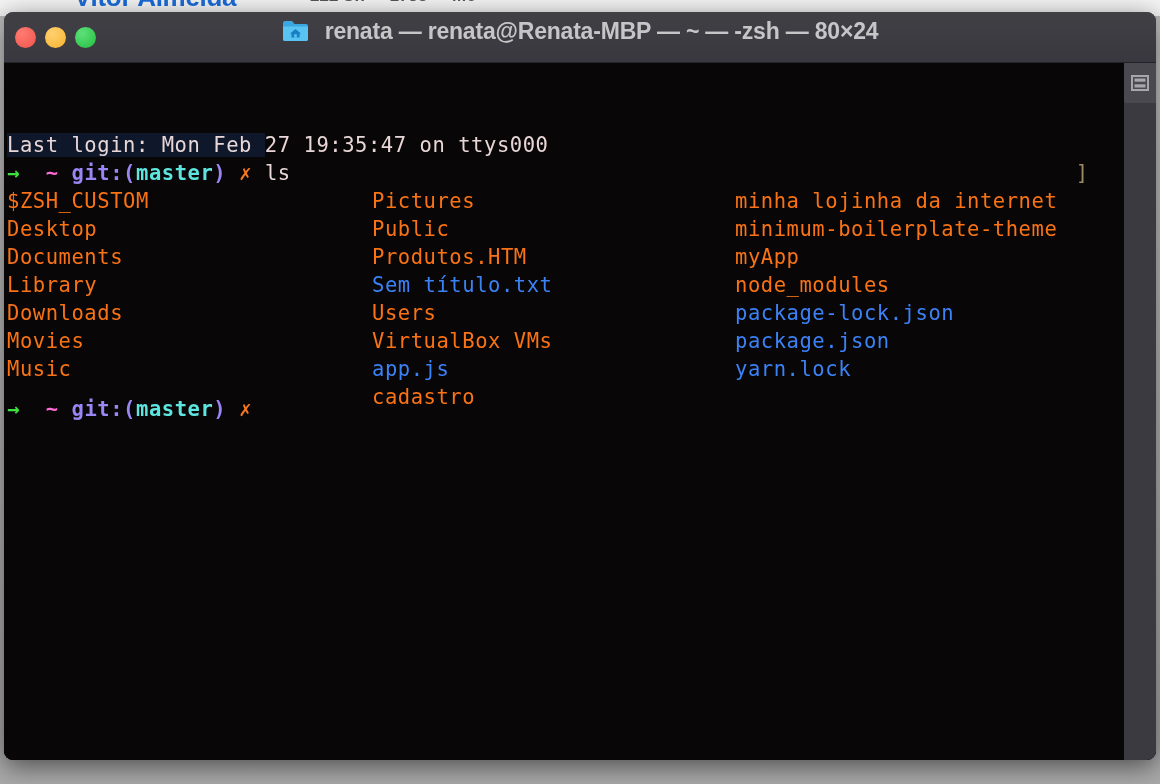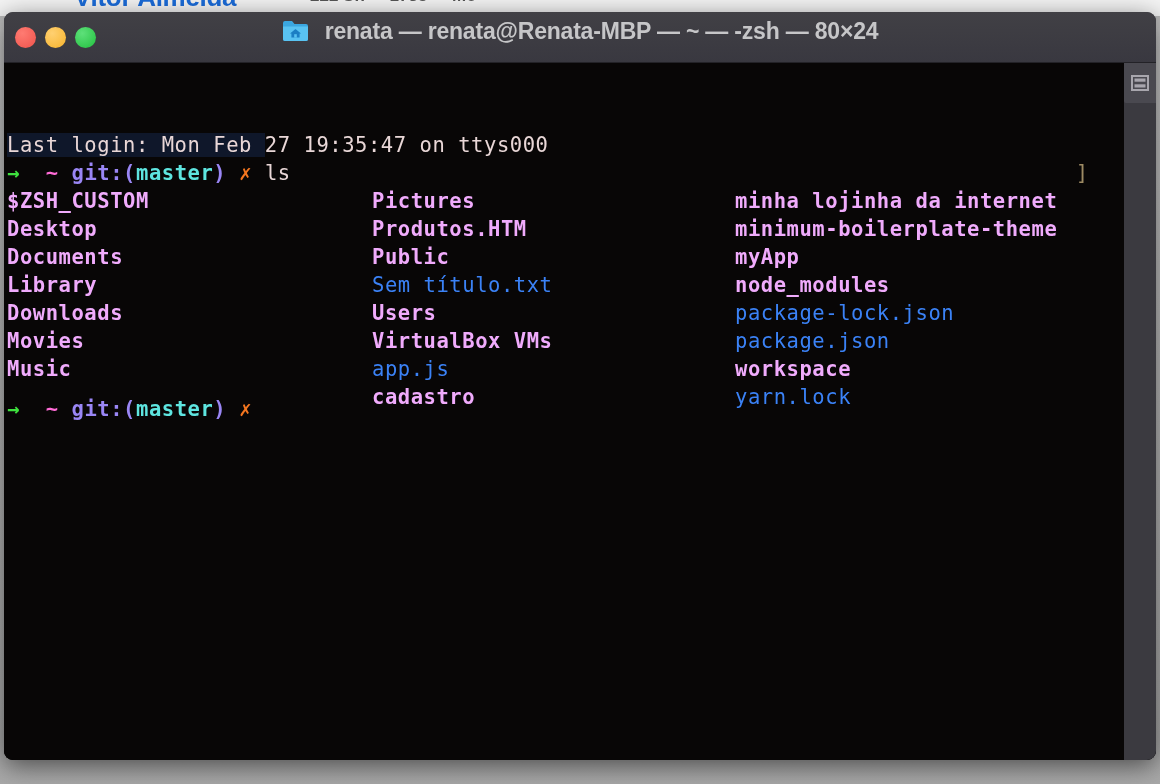--- a/index.html
+++ b/index.html
@@ -153,21 +153,21 @@
     color: #e9d7d7;
   }
   .col {
     position: absolute;
     white-space: pre;
     font-family: "DejaVu Sans Mono", "Liberation Mono", monospace;
     font-size: 20.5px;
     letter-spacing: 0.55px;
     line-height: 28px;
   }
-  .dir  { color: #f0abfc; font-weight: bold; }
+  .dir  { color: #f97316; font-weight: normal; }
   .file { color: #3b82f6; }
 
   .sel      { background: #0f172a; color: #e9d7d7; }
   .p-arrow  { color: #3ee03e; font-weight: bold; }
   .p-tilde  { color: #ff6bd6; font-weight: bold; }
   .p-git    { color: #9a86f5; font-weight: bold; }
   .p-branch { color: #5ee5e0; font-weight: bold; }
   .p-x      { color: #f5761f; font-weight: bold; }
   .p-cmd    { color: #e9d7d7; }
 
@@ -218,22 +218,22 @@
 
     <div id="term-body">
 
       <div id="term-screen">
 
         <div class="term-line" style="top:68px"><span class="sel">Last login: Mon Feb </span><span>27 19:35:47 on ttys000</span></div>
 
         <div class="term-line" style="top:96px"><span class="p-arrow">→</span><span>  </span><span class="p-tilde">~</span><span> </span><span class="p-git">git:(</span><span class="p-branch">master</span><span class="p-git">)</span><span> </span><span class="p-x">✗</span><span> </span><span class="p-cmd">ls</span></div>
 
         <div class="col" id="ls-col-1" style="left:3px; top:124px"><div class="dir">$ZSH_CUSTOM</div><div class="dir">Desktop</div><div class="dir">Documents</div><div class="dir">Library</div><div class="dir">Downloads</div><div class="dir">Movies</div><div class="dir">Music</div></div>
-        <div class="col" id="ls-col-2" style="left:368px; top:124px"><div class="dir">Pictures</div><div class="dir">Produtos.HTM</div><div class="dir">Public</div><div class="file">Sem título.txt</div><div class="dir">Users</div><div class="dir">VirtualBox VMs</div><div class="file">app.js</div><div class="dir">cadastro</div></div>
-        <div class="col" id="ls-col-3" style="left:731px; top:124px"><div class="dir">minha lojinha da internet</div><div class="dir">minimum-boilerplate-theme</div><div class="dir">myApp</div><div class="dir">node_modules</div><div class="file">package-lock.json</div><div class="file">package.json</div><div class="dir">workspace</div><div class="file">yarn.lock</div></div>
+        <div class="col" id="ls-col-2" style="left:368px; top:124px"><div class="dir">Pictures</div><div class="dir">Public</div><div class="dir">Produtos.HTM</div><div class="file">Sem título.txt</div><div class="dir">Users</div><div class="dir">VirtualBox VMs</div><div class="file">app.js</div><div class="dir">cadastro</div></div>
+        <div class="col" id="ls-col-3" style="left:731px; top:124px"><div class="dir">minha lojinha da internet</div><div class="dir">minimum-boilerplate-theme</div><div class="dir">myApp</div><div class="dir">node_modules</div><div class="file">package-lock.json</div><div class="file">package.json</div><div class="file">yarn.lock</div></div>
 
         <div class="term-line" style="top:332px"><span class="p-arrow">→</span><span>  </span><span class="p-tilde">~</span><span> </span><span class="p-git">git:(</span><span class="p-branch">master</span><span class="p-git">)</span><span> </span><span class="p-x">✗</span></div>
 
         <div id="wrap-marker">]</div>
       </div>
 
       <div id="right-gutter">
         <div id="split-pane-btn">
           <svg width="18" height="16" viewBox="0 0 18 16">
             <rect x="1" y="1" width="16" height="14" fill="none" stroke="#a8a6ad" stroke-width="2"></rect>

